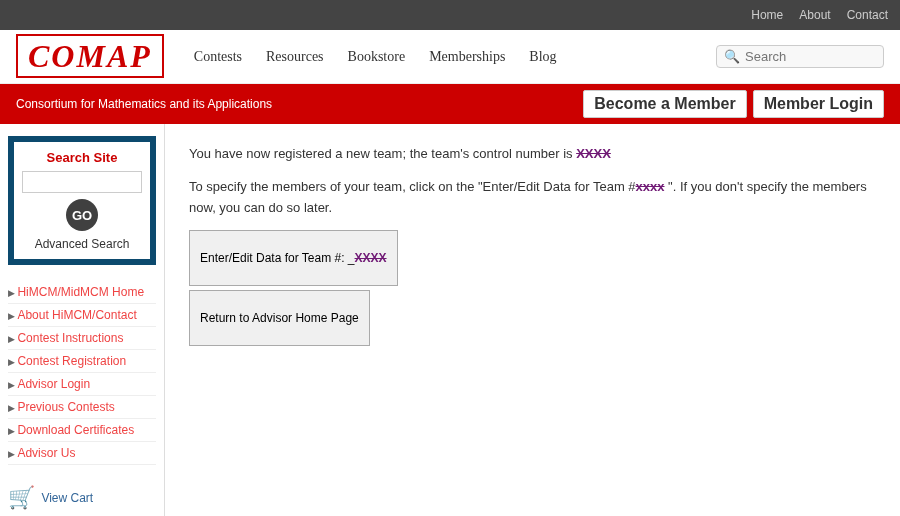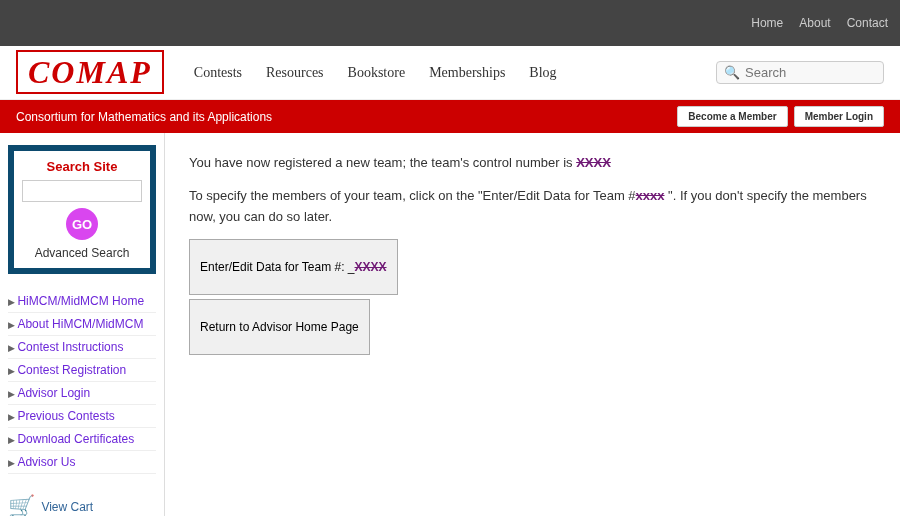--- a/index.html
+++ b/index.html
@@ -4,21 +4,21 @@
   <style>
     * { margin: 0; padding: 0; box-sizing: border-box; }
     body { font-family: Arial, sans-serif; font-size: 13px; color: #333; background: #fff; width: 900px; }
 
     
     .top-bar {
       background: #444;
       color: #ccc;
       font-size: 12px;
       text-align: right;
-      padding: 16px 12px;
+      padding: 8px 12px;
       display: flex;
       justify-content: flex-end;
       gap: 16px;
     }
     .top-bar a { color: #ccc; text-decoration: none; }
 
     
     .header {
       display: flex;
       align-items: center;
@@ -81,21 +81,21 @@
       align-items: center;
       justify-content: space-between;
       gap: 28px;
     }
     .red-banner .buttons { display: flex; gap: 6px; }
     .banner-btn {
       background: #fff;
       color: #333;
       border: 1px solid #ccc;
       padding: 4px 10px;
-      font-size: 10px;
+      font-size: 16px;
       font-weight: bold;
       cursor: pointer;
       border-radius: 2px;
     }
 
     
     .main-layout {
       display: flex;
       min-height: 400px;
     }
@@ -121,21 +121,21 @@
       margin-bottom: 6px;
     }
     .search-site-input {
       width: 100%;
       border: 1px solid #ccc;
       padding: 3px 4px;
       font-size: 12px;
       margin-bottom: 6px;
     }
     .go-btn {
-      background: #d946ef;
+      background: #404040;
       color: #fff;
       border: none;
       border-radius: 50%;
       width: 32px;
       height: 32px;
       font-weight: bold;
       font-size: 13px;
       cursor: pointer;
       display: block;
       margin: 0 auto 6px auto;
@@ -145,21 +145,21 @@
       text-decoration: none;
       font-size: 12px;
       display: block;
       text-align: center;
     }
 
     
     .sidebar-nav { margin-top: 8px; }
     .sidebar-nav a {
       display: block;
-      color: #6d28d9;
+      color: #ef4444;
       text-decoration: none;
       font-size: 12px;
       padding: 4px 0;
       border-bottom: 1px solid #eee;
     }
     .sidebar-nav a::before { content: "▶ "; font-size: 9px; color: #666; }
 
     
     .view-cart {
       margin-top: 16px;
@@ -242,21 +242,21 @@
   <div class="sidebar">
     <div class="search-site-box">
       <div class="search-site-title">Search Site</div>
       <input type="text" class="search-site-input" style="">
       <button class="go-btn">GO</button>
       <a href="#" class="advanced-search-link">Advanced Search</a>
     </div>
 
     <div class="sidebar-nav">
       <a href="#">HiMCM/MidMCM Home</a>
-      <a href="#">About HiMCM/MidMCM</a>
+      <a href="#">About HiMCM/Contact</a>
       <a href="#">Contest Instructions</a>
       <a href="#">Contest Registration</a>
       <a href="#">Advisor Login</a>
       <a href="#">Previous Contests</a>
       <a href="#">Download Certificates</a>
       <a href="#">Advisor Us</a>
     </div>
 
     <a href="#" class="view-cart">
       <span class="cart-icon">🛒</span>

